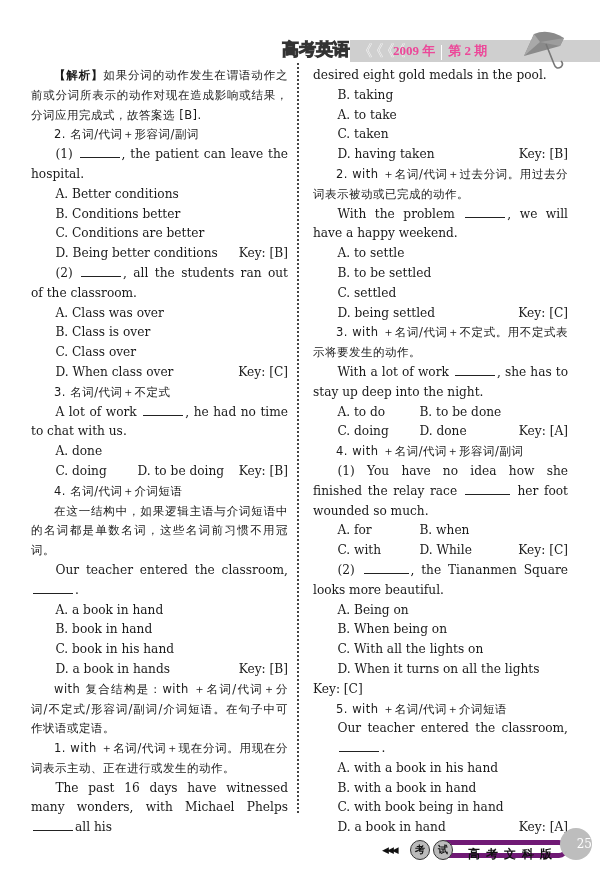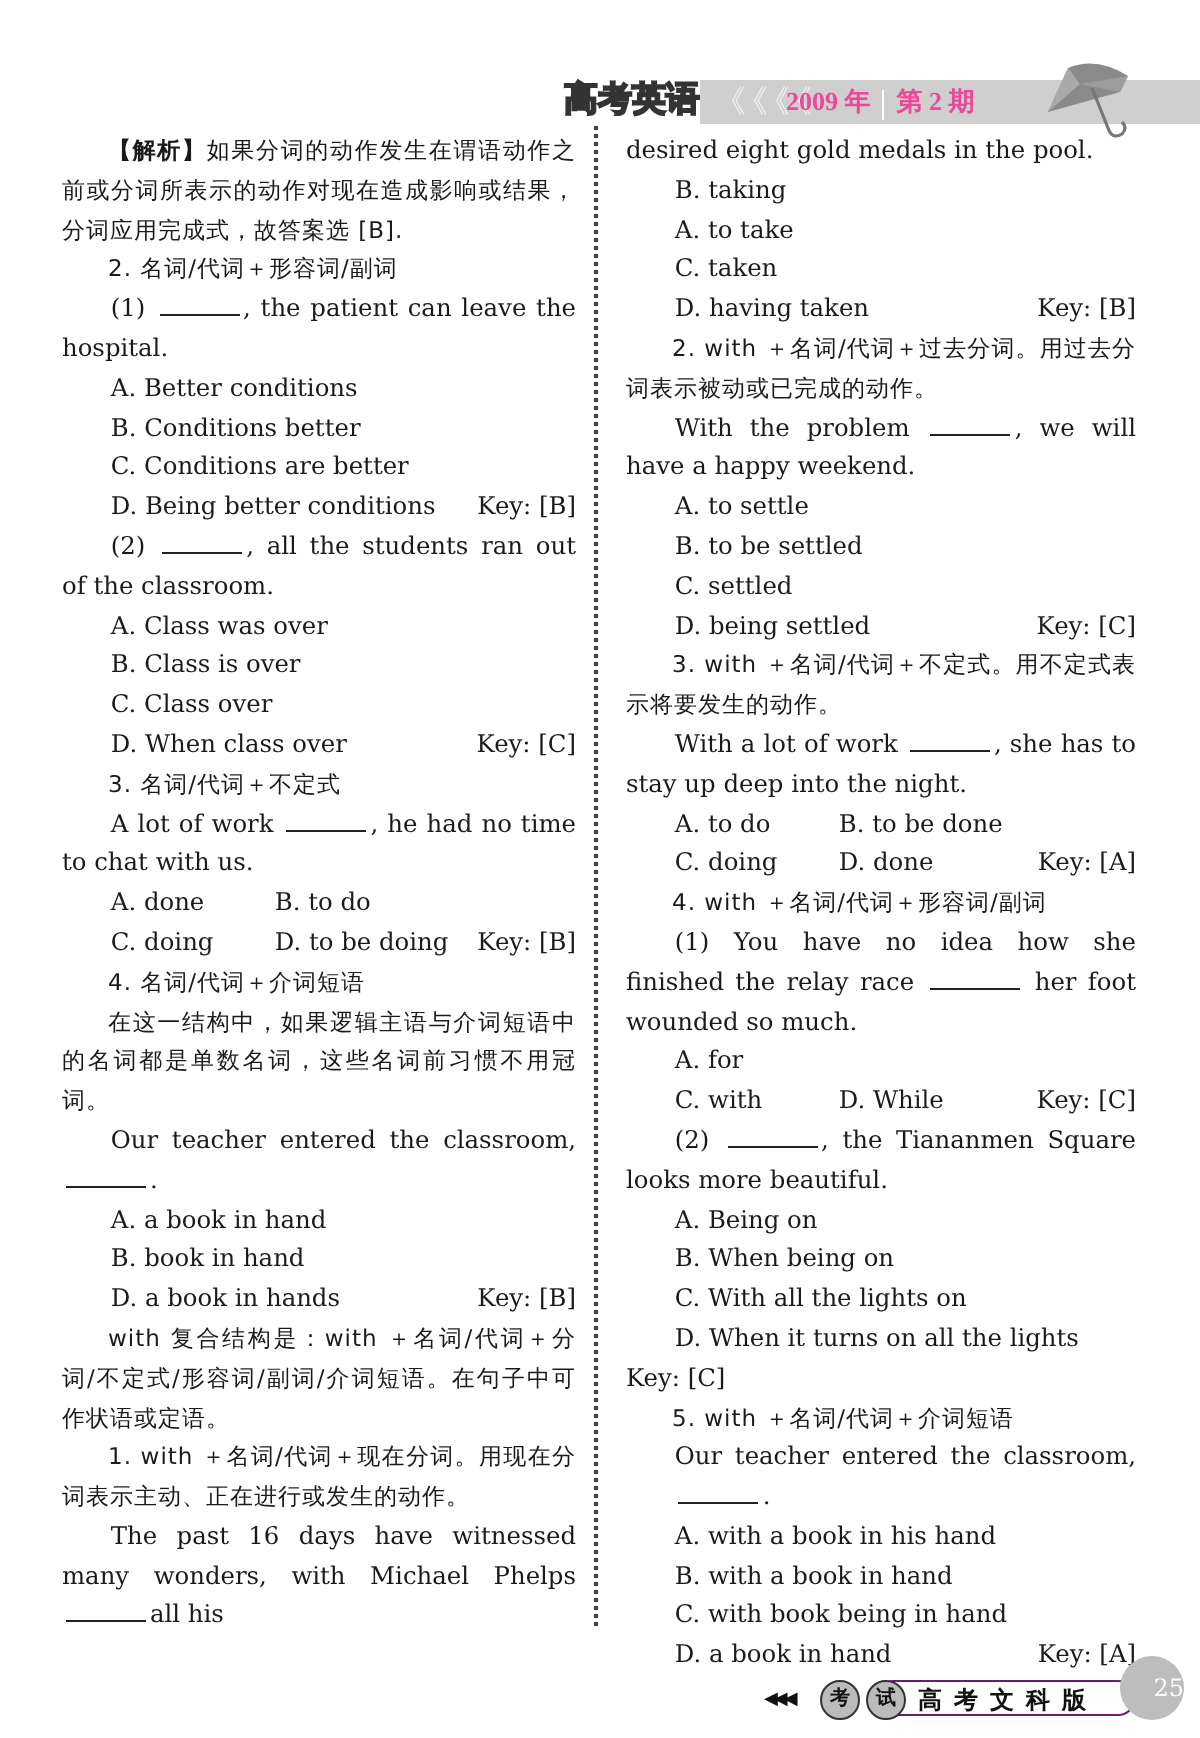--- a/index.html
+++ b/index.html
@@ -52,23 +52,23 @@
   }
 
   .footer { position:absolute; left:0; top:815px; width:600px; height:54px; }
   .footer .arrows { position:absolute; left:382px; top:30px; font-family:"DejaVu Sans",sans-serif; font-size:9px; color:#111; letter-spacing:-2px;}
   .footer .circ {
     position:absolute; top:25px; width:18px; height:18px; border-radius:50%;
     border:1.5px solid #333; background:#bbb; font-family:"DejaVu Sans",sans-serif;
     font-size:10px; font-weight:bold; text-align:center; line-height:18px; color:#111;
   }
   .footer .pill {
-    position:absolute; left:438px; top:25px; width:130px; height:18px; border:1px solid #701a75;
+    position:absolute; left:438px; top:25px; width:130px; height:18px; border:5px solid #701a75;
     border-radius:10px; font-family:"DejaVu Sans",sans-serif; font-size:12px; font-weight:bold;
-    letter-spacing:6px; line-height:18px; padding-left:20px; box-sizing:border-box; color:#111; background:#fff;
+    letter-spacing:6px; line-height:18px; padding-left:20px; box-sizing:border-box; color:#111; background:#fff;text-align:center;
   }
   .footer .page {
     position:absolute; left:560px; top:13px; width:32px; height:32px; border-radius:50%;
     background:#bdbdbd; color:#fff; font-size:12px; text-align:right; line-height:32px;
   }
 </style>
 </head>
 <body>
 
 <div class="header">
@@ -102,32 +102,32 @@
   <p class="opt">B. Class is over</p>
   <p class="opt">C. Class over</p>
   <div class="keyline">
       <span>D. When class over</span>
       <span class="key">Key: [C]</span>
     </div>
   <p class="ind cn">3. 名词/代词＋不定式</p>
   <p class="ind"><span>A lot of work</span> <span class="blank"></span><span>, he had no time to chat with us.</span></p>
   <div class="row">
       <span class="a">A. done</span>
-      <span class="b">B. to do</span>
     </div>
   <div class="row">
       <span class="a">C. doing</span>
       <span>D. to be doing</span>
       <span class="key">Key: [B]</span>
     </div>
   <p class="ind cn">4. 名词/代词＋介词短语</p>
   <p class="ind cn">在这一结构中，如果逻辑主语与介词短语中的名词都是单数名词，这些名词前习惯不用冠词。</p>
   <p class="ind"><span>Our teacher entered the classroom,</span> <span class="blank"></span>.</p>
   <p class="opt">A. a book in hand</p>
   <p class="opt">B. book in hand</p>
+  <p class="opt">C. book in his hand</p>
   <div class="keyline">
       <span>D. a book in hands</span>
       <span class="key">Key: [B]</span>
     </div>
   <p class="ind cn">with 复合结构是：with ＋名词/代词＋分词/不定式/形容词/副词/介词短语。在句子中可作状语或定语。</p>
   <p class="ind cn">1. with ＋名词/代词＋现在分词。用现在分词表示主动、正在进行或发生的动作。</p>
   <p class="ind"><span>The past 16 days have witnessed many wonders, with Michael Phelps</span> <span class="blank"></span><span>all his</span></p>
 </div>
 
 <div class="divider"></div>
@@ -158,20 +158,21 @@
     </div>
   <div class="row">
       <span class="a">C. doing</span>
       <span>D. done</span>
       <span class="key">Key: [A]</span>
     </div>
   <p class="ind cn">4. with ＋名词/代词＋形容词/副词</p>
   <p class="ind"><span>(1) You have no idea how she finished the relay race</span> <span class="blank w45"></span> <span>her foot wounded so much.</span></p>
   <div class="row">
       <span class="a">A. for</span>
+      <span class="b">B. when</span>
     </div>
   <div class="row">
       <span class="a">C. with</span>
       <span>D. While</span>
       <span class="key">Key: [C]</span>
     </div>
   <p class="ind"><span>(2)</span> <span class="blank w45"></span><span>, the Tiananmen Square looks more beautiful.</span></p>
   <p class="opt">A. Being on</p>
   <p class="opt">B. When being on</p>
   <p class="opt">C. With all the lights on</p>

